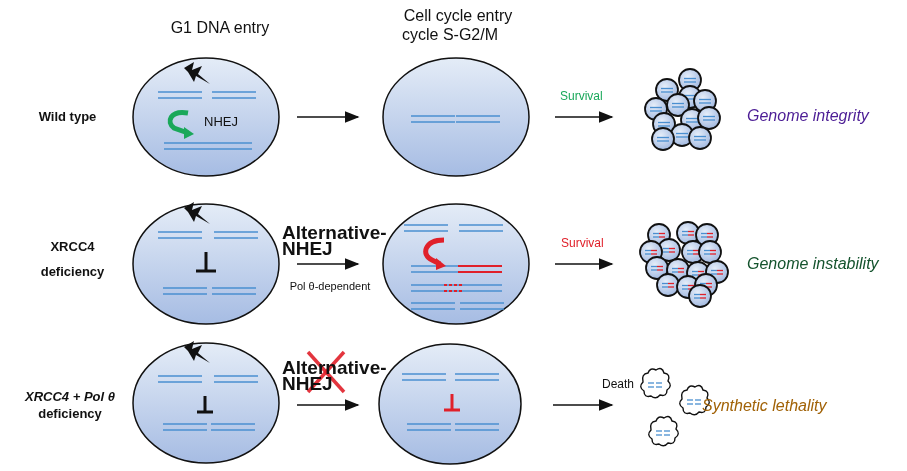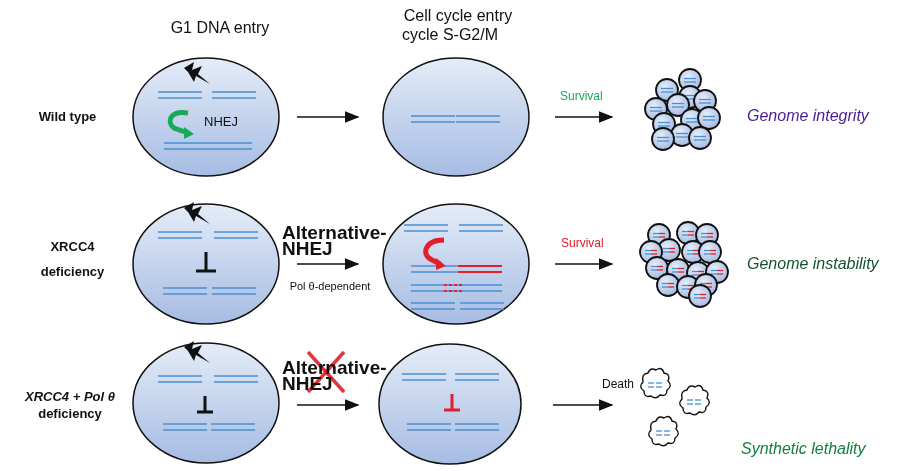--- a/index.html
+++ b/index.html
@@ -195,13 +195,13 @@
 <div class="abs bold13" style="left:282px;top:241px;width:90px;">NHEJ</div>
 <div class="abs" style="left:280px;top:280px;width:100px;text-align:center;font-size:11px;">Pol θ-dependent</div>
 <div class="abs small" style="left:561px;top:236px;color:#e0202a;">Survival</div>
 <div class="abs outcome" style="left:747px;top:255px;color:#14532d;">Genome instability</div>
 
 <div class="abs row-label" style="left:10px;top:388px;width:120px;font-style:italic;">XRCC4 + Pol θ</div>
 <div class="abs row-label" style="left:10px;top:405px;width:120px;">deficiency</div>
 <div class="abs bold13" style="left:282px;top:360px;width:90px;">Alternative-</div>
 <div class="abs bold13" style="left:282px;top:376px;width:90px;">NHEJ</div>
 <div class="abs small" style="left:563px;top:377px;margin-left:39px;">Death</div>
-<div class="abs outcome" style="left:741px;top:397px;color:#15803d;margin-top:43px;">Synthetic lethality</div>
+<div class="abs outcome" style="left:702px;top:397px;color:#a16207;">Synthetic lethality</div>
 
 </body></html>

